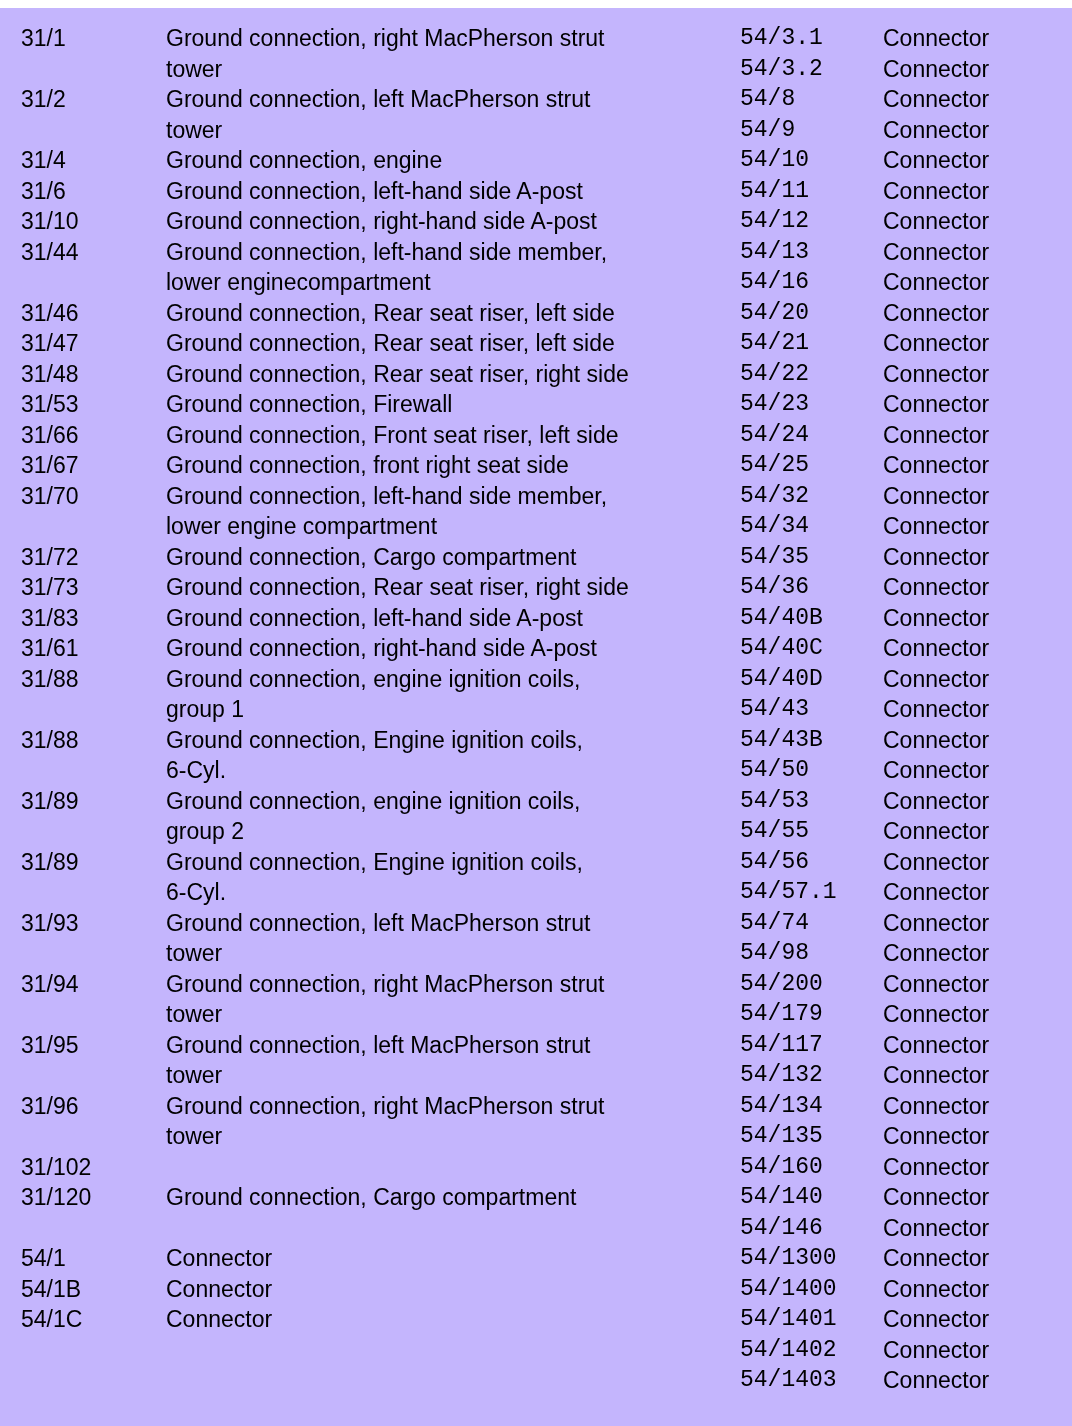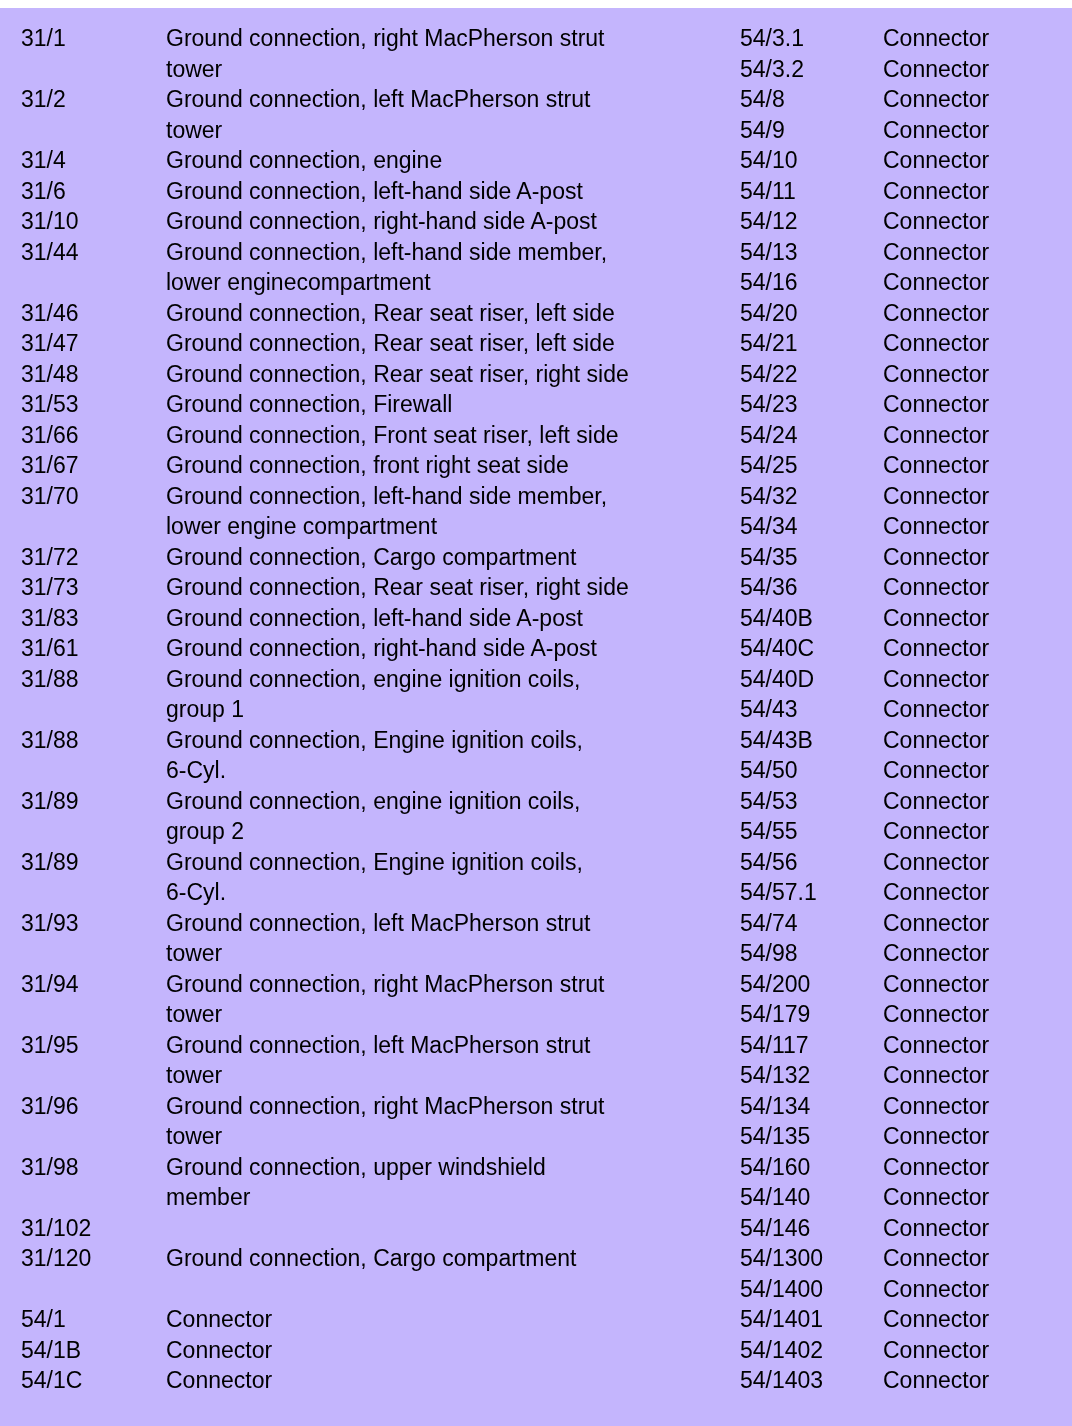--- a/index.html
+++ b/index.html
@@ -12,21 +12,21 @@
     font-family: "Liberation Sans", sans-serif;
     font-size: 23px;
     line-height: 30.5px;
     overflow: hidden;
   }
   .col { position: absolute; top: 15px; }
   .col-left  { left: 0px;   width: 712px; }
   .col-right { left: 740px; width: 332px; }
   .row { display: flex; align-items: flex-start; }
   .col-left  .code { flex: 0 0 145px; margin-left: 21px; }
-  .col-right .code { flex: 0 0 143px; }
+  .col-right .code { flex: 0 0 143px; font-family: Liberation Mono, monospace; }
   .desc { flex: 1; white-space: pre-line; }
   .spacer { height: 30.5px; }
 </style>
 </head>
 <body>
 
 <div class="page" style="background: #c4b5fd; color: rgb(0, 0, 0); margin-top: 8px;">
 
   <div class="col col-left">
     <div>
@@ -161,25 +161,20 @@
           <span class="desc">Ground connection, left MacPherson strut
 tower</span>
         </div>
 
         <div class="row">
           <span class="code">31/96</span>
           <span class="desc">Ground connection, right MacPherson strut
 tower</span>
         </div>
 
-        <div class="row">
-          <span class="code">31/98</span>
-          <span class="desc">Ground connection, upper windshield
-member</span>
-        </div>
 
         <div class="row">
           <span class="code">31/102</span>
         </div>
 
         <div class="row">
           <span class="code">31/120</span>
           <span class="desc">Ground connection, Cargo compartment</span>
         </div>
       </div>

